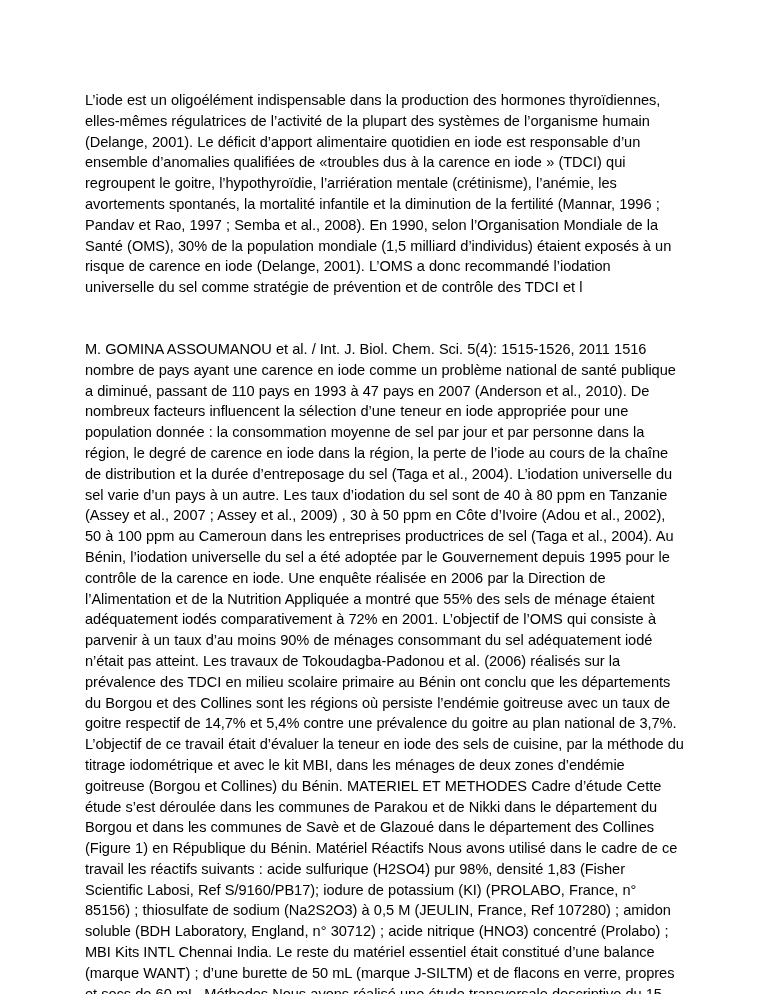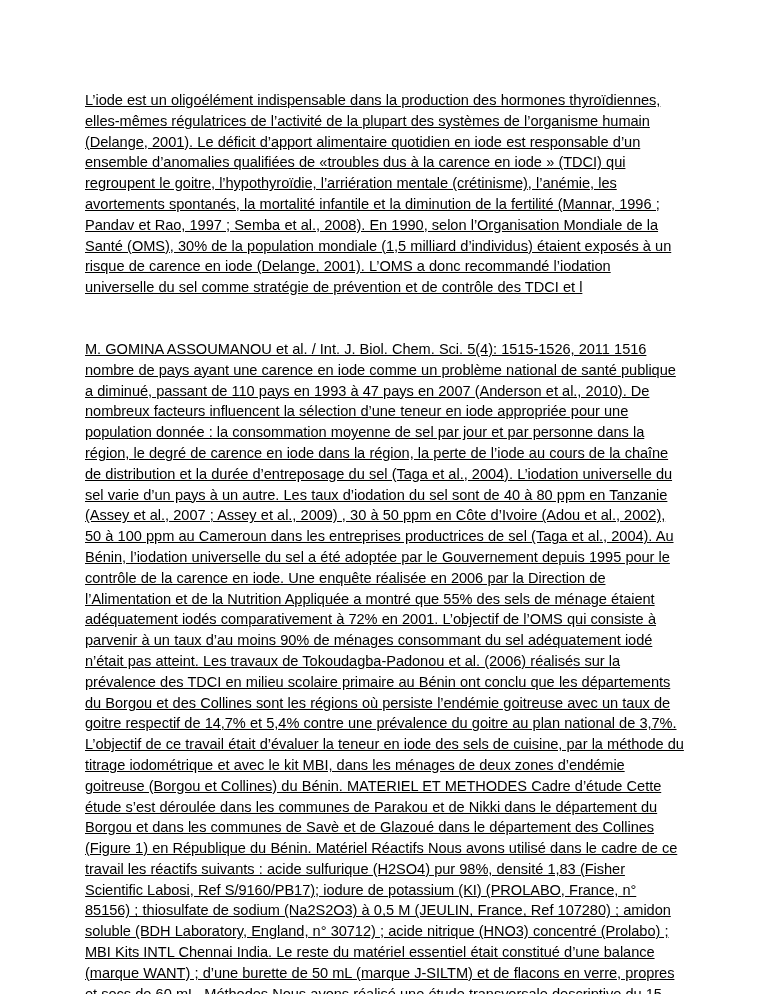--- a/index.html
+++ b/index.html
@@ -12,21 +12,20 @@
     height: 994px;
     overflow: hidden;
     font-family: "Liberation Sans", sans-serif;
   }
   .page {
     box-sizing: border-box;
     width: 768px;
     height: 994px;
     padding: 90px 84px 40px 85px;
     background: #ffffff;
-    text-decoration: underline;
   }
   .para {
     margin: 0;
     color: #000000;
     font-size: 14.6px;
     line-height: 20.8px;
     letter-spacing: -0.05px;
     text-align: left;
     word-spacing: 0.2px;
   }

